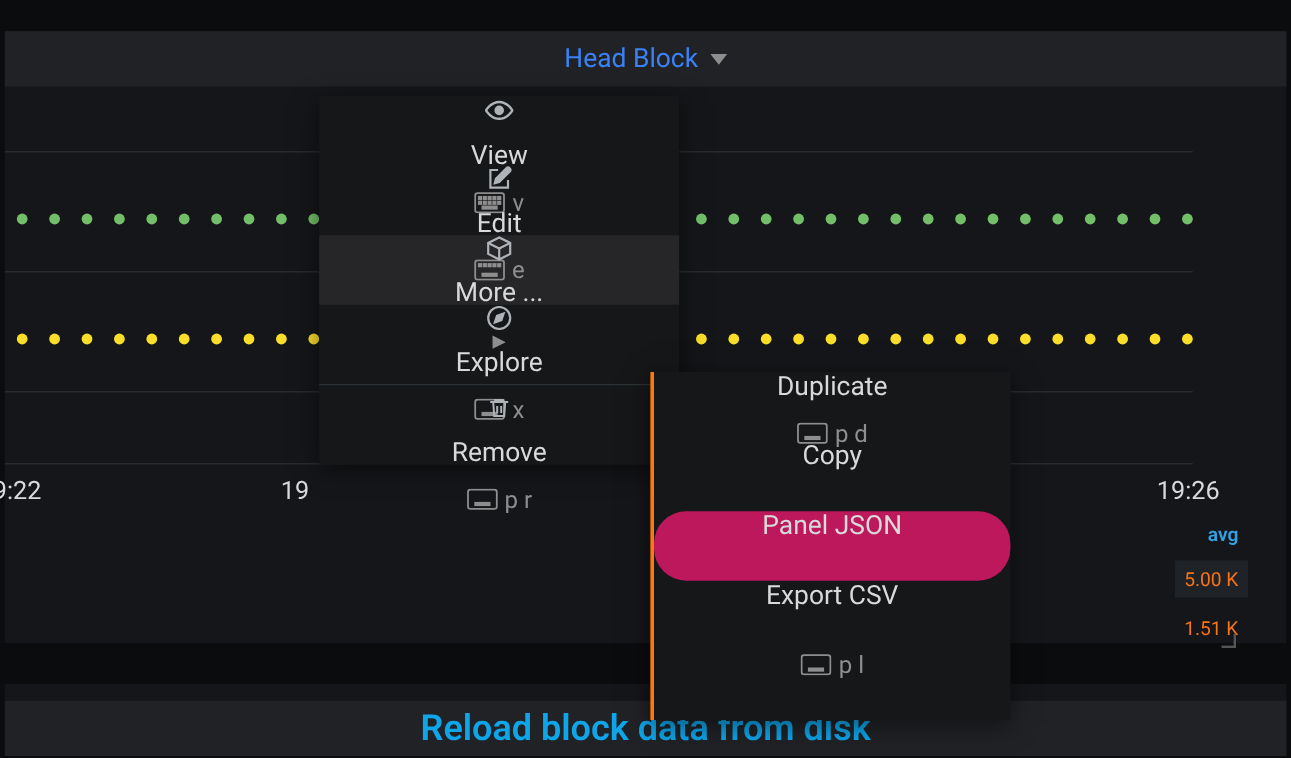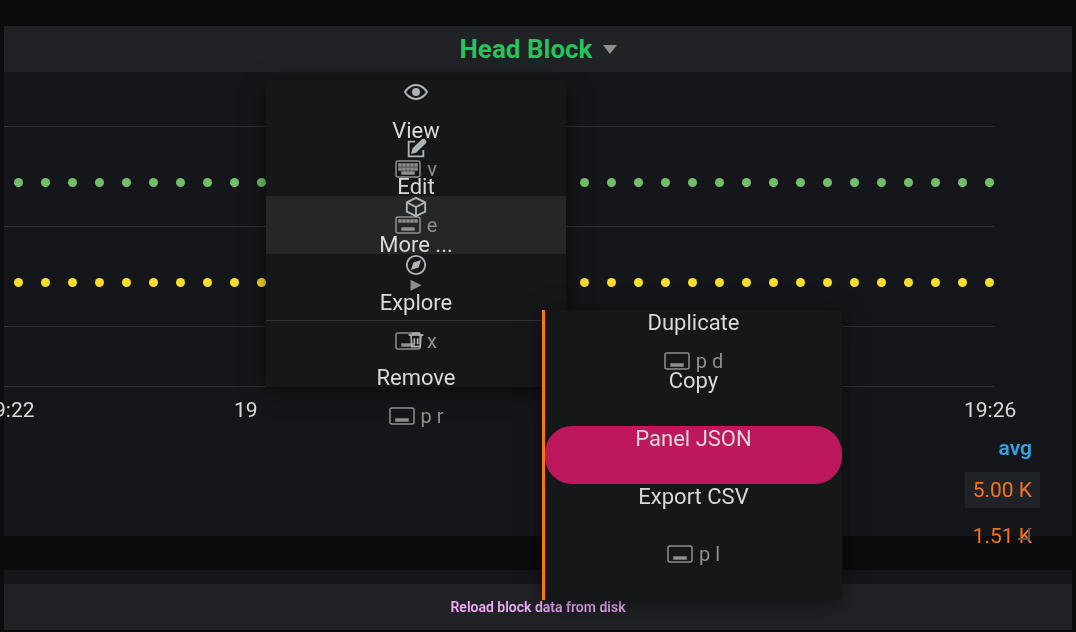--- a/index.html
+++ b/index.html
@@ -21,23 +21,23 @@
   .panel-title-bar {
     height: 46px;
     background: #202226;
     display: flex;
     align-items: center;
     justify-content: center;
     gap: 10px;
     cursor: pointer;
   }
   .panel-title {
-    font-size: 26px;
-    font-weight: 700;
-    color: #22c55e;
+    font-size: 22px;
+    font-weight: 400;
+    color: #3b82f6;
   }
   .caret-down {
     width: 0; height: 0;
     border-left: 7px solid transparent;
     border-right: 7px solid transparent;
     border-top: 9px solid #8e8e8e;
   }
   .chart {
     position: absolute;
     left: 0; right: 78px;
@@ -69,21 +69,21 @@
     top: 372px;
     height: 30px;
     color: #d8d9da;
     font-size: 21px;
   }
   .xtick { position: absolute; }
   .legend-table {
     position: absolute;
     right: 40px;
     top: 410px;
-    font-size: 21px;
+    font-size: 16px;
     text-align: right;
   }
   .legend-header { color: #33a2e5; font-weight: 600; }
   .legend-row {
     margin-top: 12px;
     padding: 4px 0;
     color: #f97316;
   }
   .legend-row.shaded { background: #1f2226; padding: 6px 8px; margin-right:-8px; }
   .bottom-panel {
@@ -95,23 +95,23 @@
     display: flex;
     align-items: flex-end;
     justify-content: center;
     padding-bottom: 0;
   }
   .bottom-panel-title {
     height: 46px;
     width: 100%;
     background: #202226;
     display:flex; align-items:center; justify-content:center;
-    font-size: 14px;
+    font-size: 30px;
     font-weight: 600;
-    color: #f0abfc;
+    color: #0ea5e9;
   }
 
   
   .menu {
     position: absolute;
     background: #161719;
     box-shadow: 0 4px 20px rgba(0,0,0,0.5);
     font-size: 22px;
     color: #d8d9da;
   }

